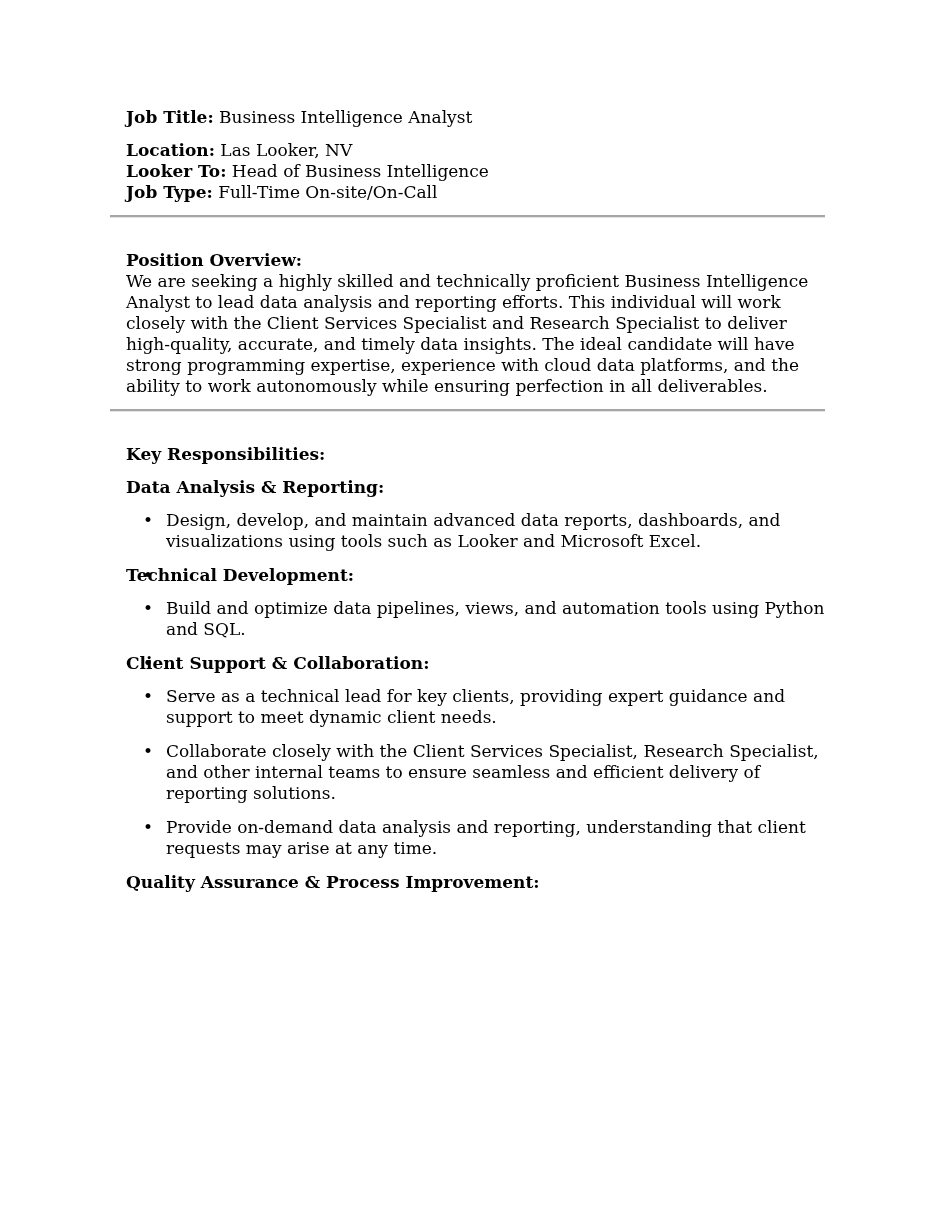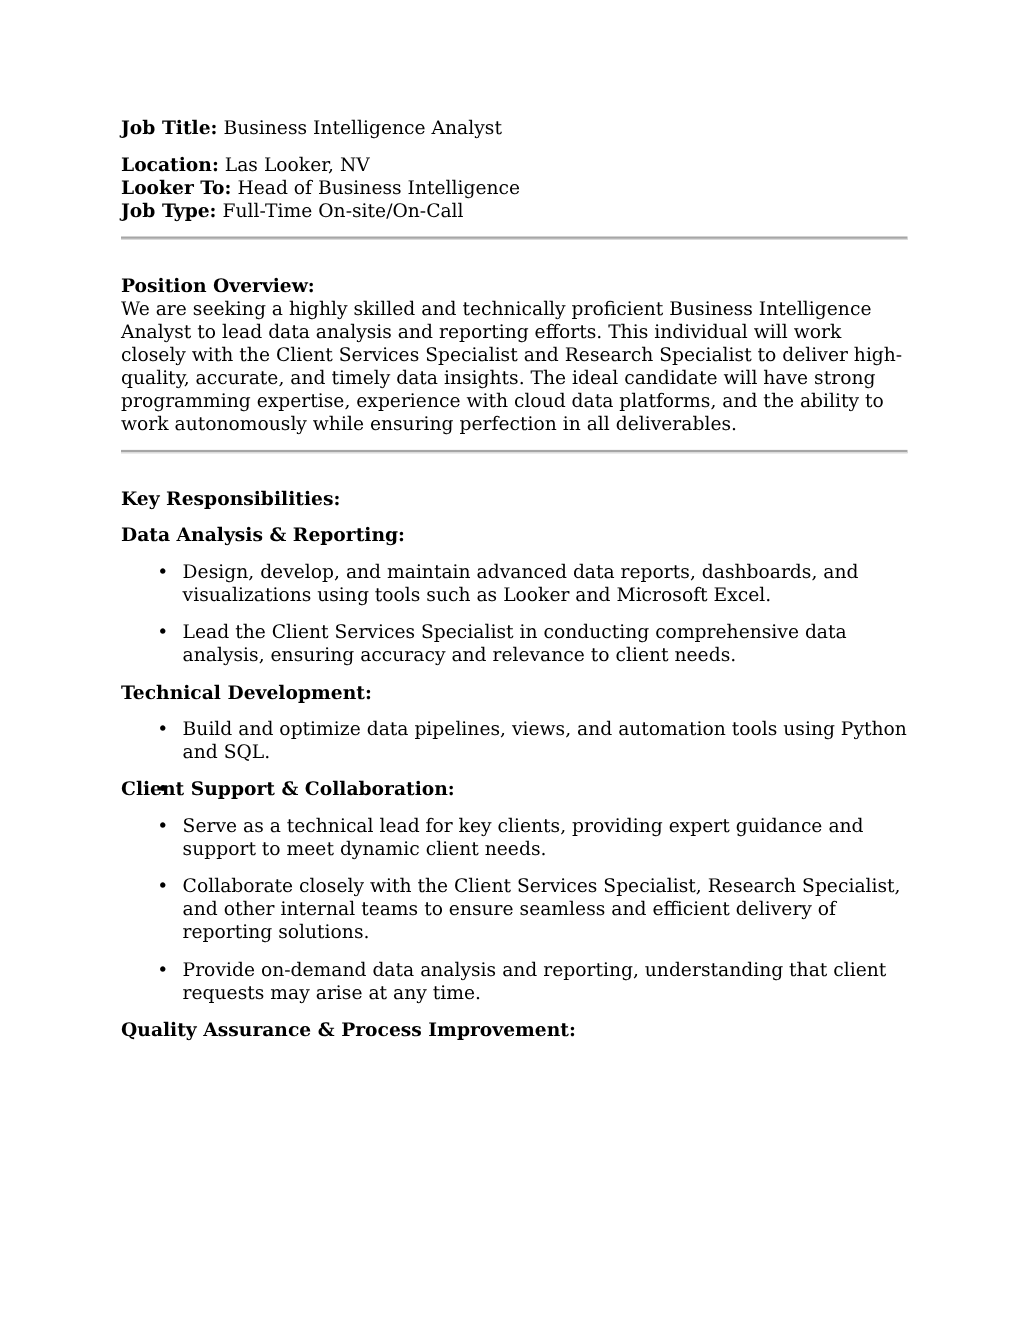--- a/index.html
+++ b/index.html
@@ -8,21 +8,21 @@
     height: 1210px;
     box-sizing: border-box;
     background: #ffffff;
     color: #000000;
     font-family: "DejaVu Serif", serif;
     font-size: 17px;
     line-height: 21px;
     padding: 107px 110px 20px 110px;
     overflow: hidden;
   }
-  p { margin: 0 0 12px 0; }
+  p { margin: 0 0 12px 16px; }
   strong, b { font-weight: bold; }
   hr.divider {
     border: 0;
     height: 2px;
     background: #a6a6a6;
     border-bottom: 1px solid #e3e3e3;
     margin: 0 0 32px 0;
   }
   ul.bullets {
     list-style: none;
@@ -53,21 +53,21 @@
 <p><strong>Position Overview:</strong><br>
 <span>We are seeking a highly skilled and technically proficient Business Intelligence Analyst to lead data analysis and reporting efforts. This individual will work closely with the Client Services Specialist and Research Specialist to deliver high-quality, accurate, and timely data insights. The ideal candidate will have strong programming expertise, experience with cloud data platforms, and the ability to work autonomously while ensuring perfection in all deliverables.</span></p>
 
 <hr class="divider">
 
 <p><strong>Key Responsibilities:</strong></p>
 
 <p><strong>Data Analysis &amp; Reporting:</strong></p>
 <ul class="bullets">
   <li><span class="marker">•</span><span>Design, develop, and maintain advanced data reports, dashboards, and visualizations using tools such as Looker and Microsoft Excel.</span></li>
-  <li><span class="marker">•</span><span>Lead the Client Services Specialist in conducting comprehensive data analysis, ensuring accuracy and relevance to client needs.</span></li>
+  <li><span class="marker">•</span></li>
 </ul>
 
 <p><strong>Technical Development:</strong></p>
 <ul class="bullets">
   <li><span class="marker">•</span><span>Build and optimize data pipelines, views, and automation tools using Python and SQL.</span></li>
   <li><span class="marker">•</span></li>
   <li><span class="marker">•</span></li>
 </ul>
 
 <p><strong>Client Support &amp; Collaboration:</strong></p>

